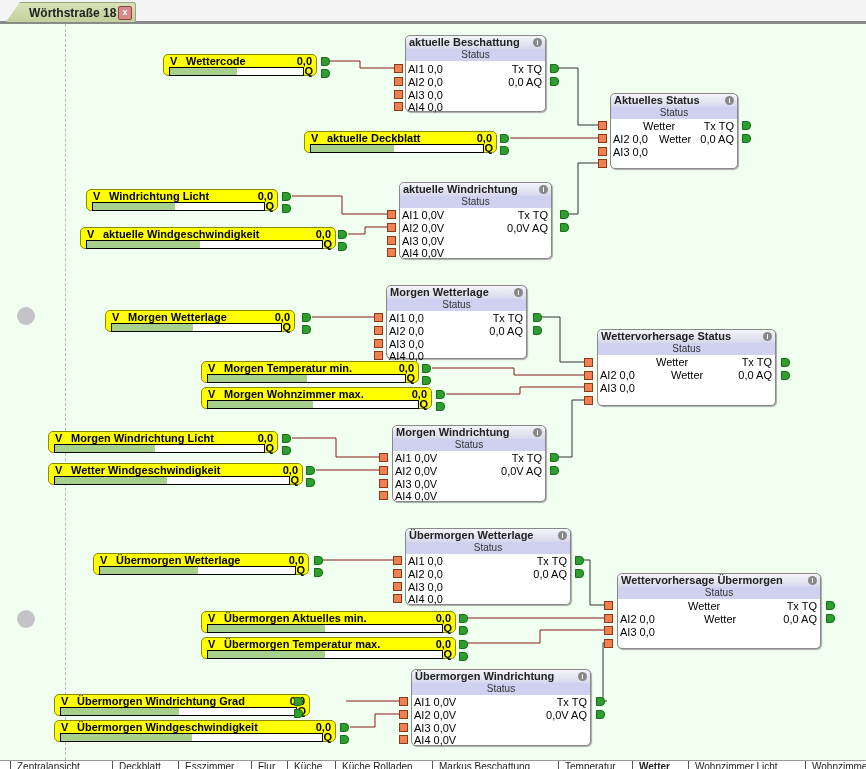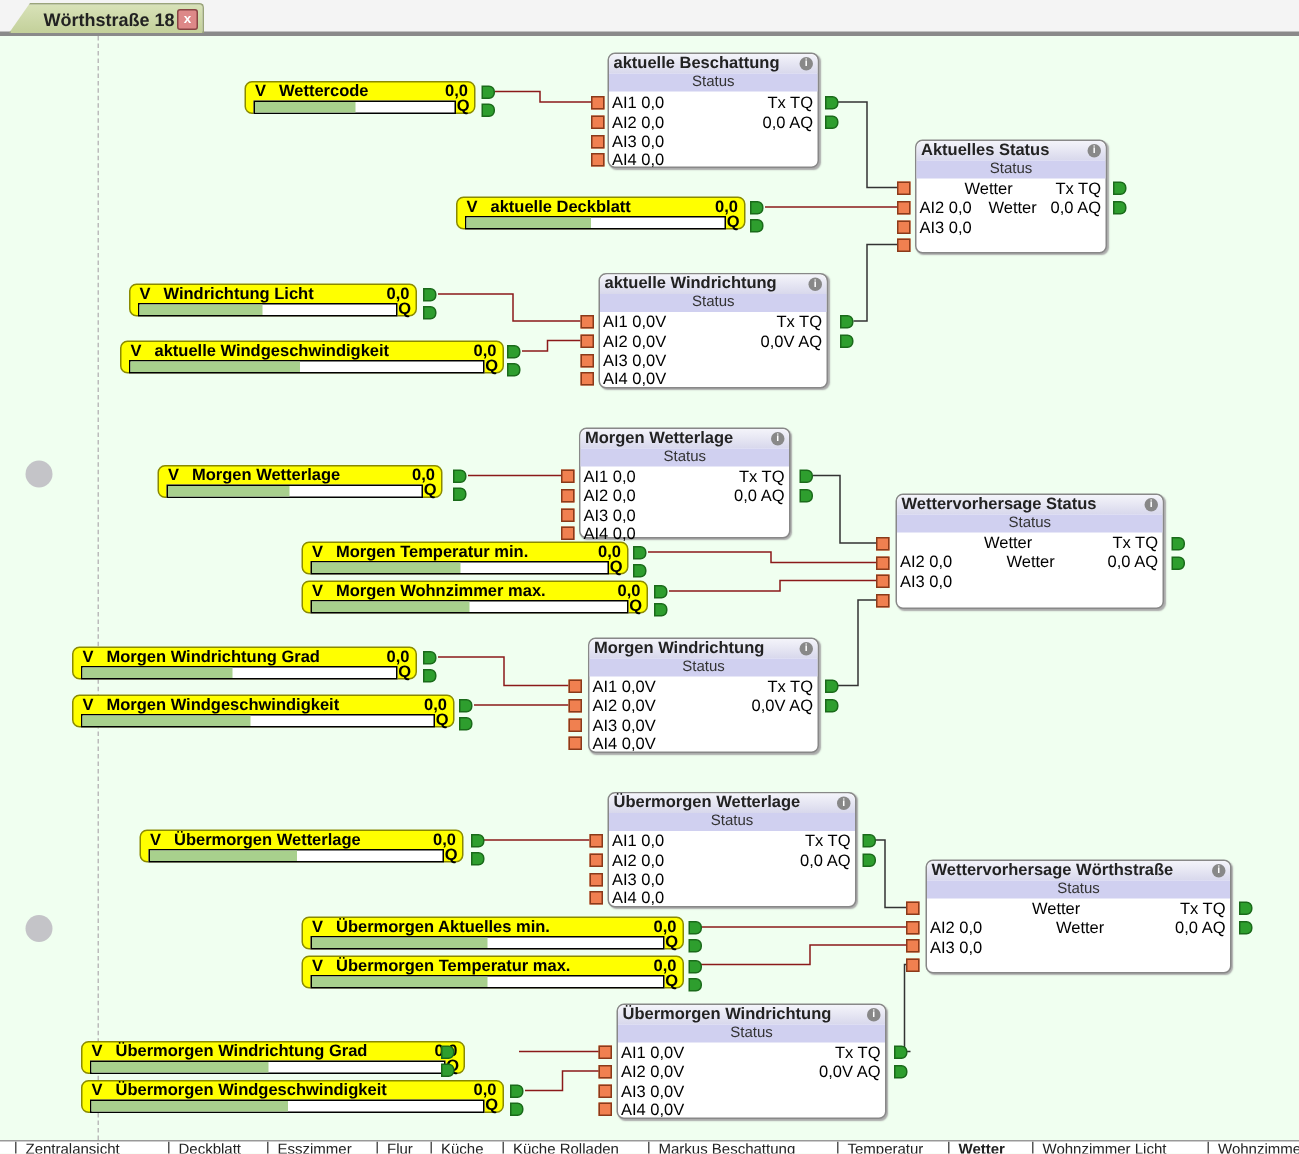--- a/index.html
+++ b/index.html
@@ -168,33 +168,33 @@
   <div class="bar">
       <div class="fill" style="width: 50%;"></div>
     </div>
   <span class="q">Q</span>
 </div>
 <div class="port-out" style="left:436px;top:390px;"></div>
 <div class="port-out" style="left:436px;top:402px;"></div>
 
 <div class="var" style="left:48px;top:431px;width:230px;">
   <span class="v">V</span>
-  <span class="nm">Morgen Windrichtung Grad</span>
+  <span class="nm">Morgen Windrichtung Licht</span>
   <span class="val">0,0</span>
   <div class="bar">
       <div class="fill" style="width: 48%;"></div>
     </div>
   <span class="q">Q</span>
 </div>
 <div class="port-out" style="left:282px;top:434px;"></div>
 <div class="port-out" style="left:282px;top:446px;"></div>
 
 <div class="var" style="left:48px;top:463px;width:255px;">
   <span class="v">V</span>
-  <span class="nm">Morgen Windgeschwindigkeit</span>
+  <span class="nm">Wetter Windgeschwindigkeit</span>
   <span class="val">0,0</span>
   <div class="bar">
       <div class="fill" style="width: 48%;"></div>
     </div>
   <span class="q">Q</span>
 </div>
 <div class="port-out" style="left:306px;top:466px;"></div>
 <div class="port-out" style="left:306px;top:478px;"></div>
 
 <div class="var" style="left:93px;top:553px;width:216px;">
@@ -392,21 +392,21 @@
 </div>
 <div class="port-in" style="left:393px;top:556px;"></div>
 <div class="port-in" style="left:393px;top:569px;"></div>
 <div class="port-in" style="left:393px;top:582px;"></div>
 <div class="port-in" style="left:393px;top:594px;"></div>
 <div class="port-out" style="left:575px;top:556px;"></div>
 <div class="port-out" style="left:575px;top:569px;"></div>
 
 <div class="blk" style="left:617px;top:573px;width:204px;height:76px;">
   <div class="hd">
-      <span class="ttl">Wettervorhersage Wörthstraße</span>
+      <span class="ttl">Wettervorhersage Übermorgen</span>
       <span class="info">i</span>
     </div>
   <div class="st">Status</div>
   <span class="row" style="left:70px;top:26px;">Wetter</span>
   <span class="row" style="right:3px;top:26px;">Tx TQ</span>
   <span class="row" style="left:2px;top:39px;">AI2 0,0</span>
   <span class="row" style="left:86px;top:39px;">Wetter</span>
   <span class="row" style="right:3px;top:39px;">0,0 AQ</span>
   <span class="row" style="left:2px;top:52px;">AI3 0,0</span>
 </div>

